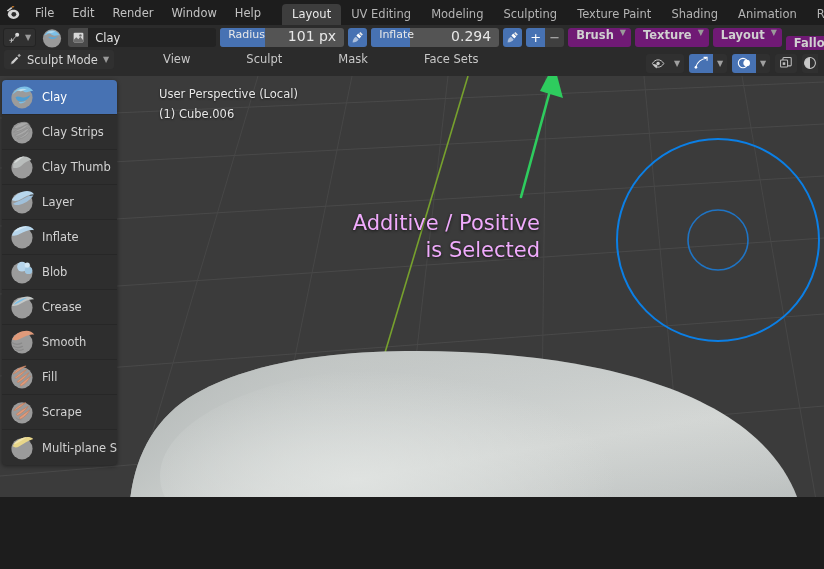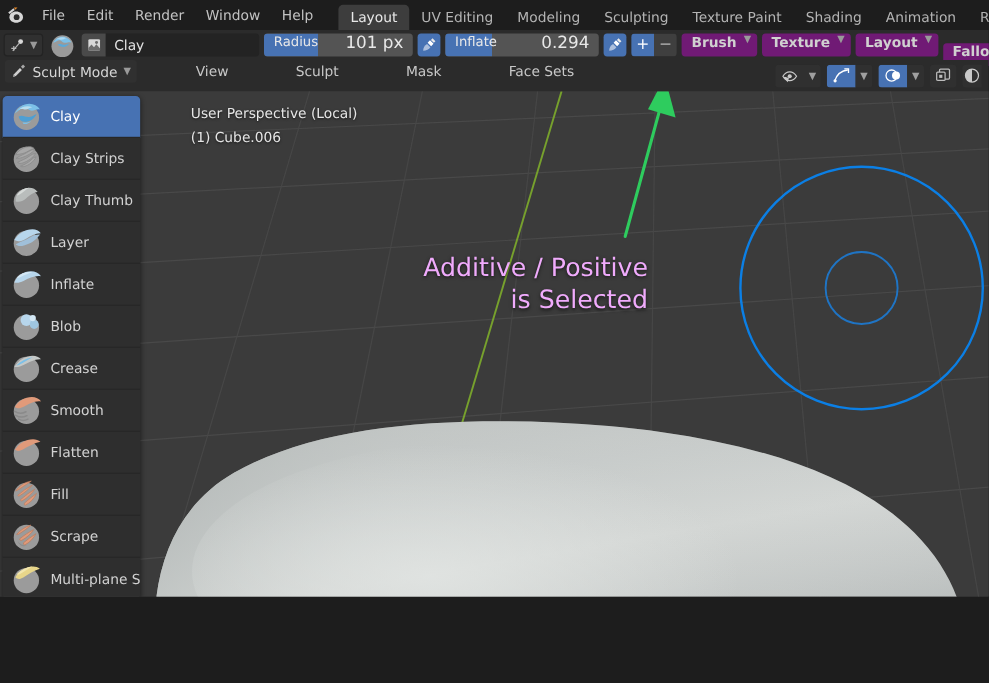--- a/index.html
+++ b/index.html
@@ -483,27 +483,20 @@
         <path d="M4 12.6c3.6-6.4 10.4-10.4 17.6-10.4 4 0 7.4 1.6 9.6 4.6-6.6-1-12 2.4-18 5.4-3.2 1.6-6.4 2.4-9.2.4z" fill="#e09a7a"></path>
         <g fill="none" stroke="#8a8a8a" stroke-width="1.5" stroke-linecap="round">
           <path d="M4 17c3.6 2.4 7.6 2.4 11.6.4"></path>
           <path d="M5 21c3.6 2.4 7.6 2.4 11.6.4"></path>
           <path d="M8 25c3 1.8 6.4 1.8 9.6 0"></path>
         </g>
       </svg>
       <span>Smooth</span>
     </div>
 
-    <div class="tool">
-      <svg class="tico" viewBox="0 0 32 32">
-        <circle cx="16" cy="17" r="13" fill="#9b9b9b"></circle>
-        <path d="M4.2 13.4c4-6.6 11-11 18.6-11 3 0 5.6 1 7.6 2.8-6.6 1.4-12 4.6-18 7.8-3 1.6-5.8 2.2-8.2.4z" fill="#e09a7a"></path>
-      </svg>
-      <span>Flatten</span>
-    </div>
 
     <div class="tool">
       <svg class="tico" viewBox="0 0 32 32">
         <circle cx="16" cy="17" r="13" fill="#9b9b9b"></circle>
         <g fill="#e09a7a" stroke="#c07e5e" stroke-width="0.7">
           <path d="M5 12.6c4-5.6 9.6-9.4 16-10.2-4.4 2.6-8 5.6-12.6 8.4-1.2.8-2.4 1.4-3.4 1.8z"></path>
           <path d="M7 17c4.6-4 9.6-7.4 15-10.6-3.6 4.4-8 8-13 11-.8.5-1.6.2-2-.4z"></path>
           <path d="M10 21.4c4.6-4 9.4-7.6 14.6-10.8-3.2 5-7.8 9-13 12-.8.4-1.4.1-1.6-1.2z"></path>
           <path d="M14 25c4-3.6 8.2-7 12.4-10-2.4 5.4-6.6 9.6-11.4 12-.8.4-1.2.1-1-2z"></path>
         </g>

